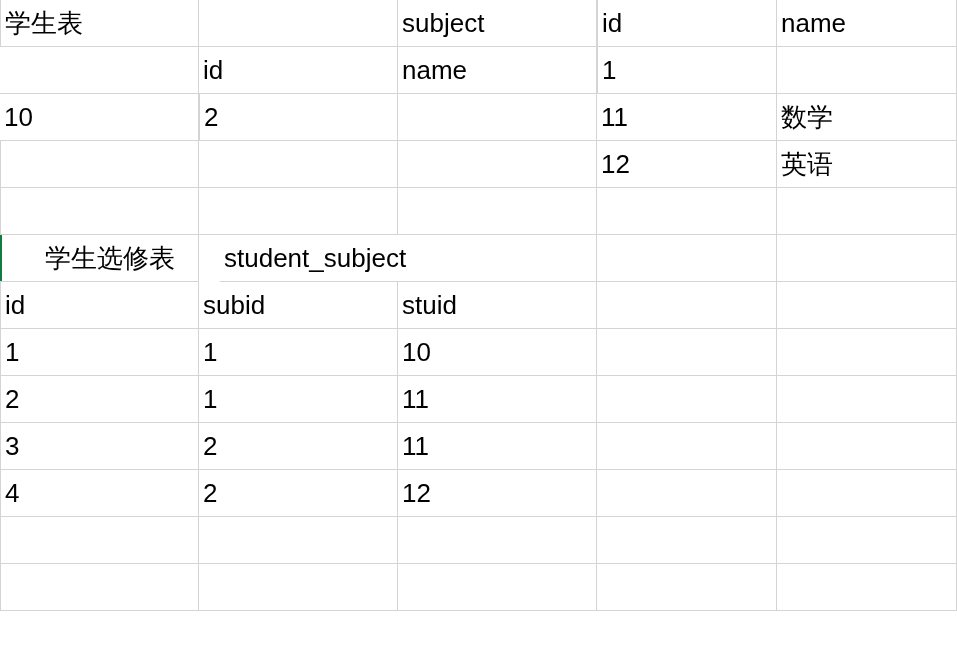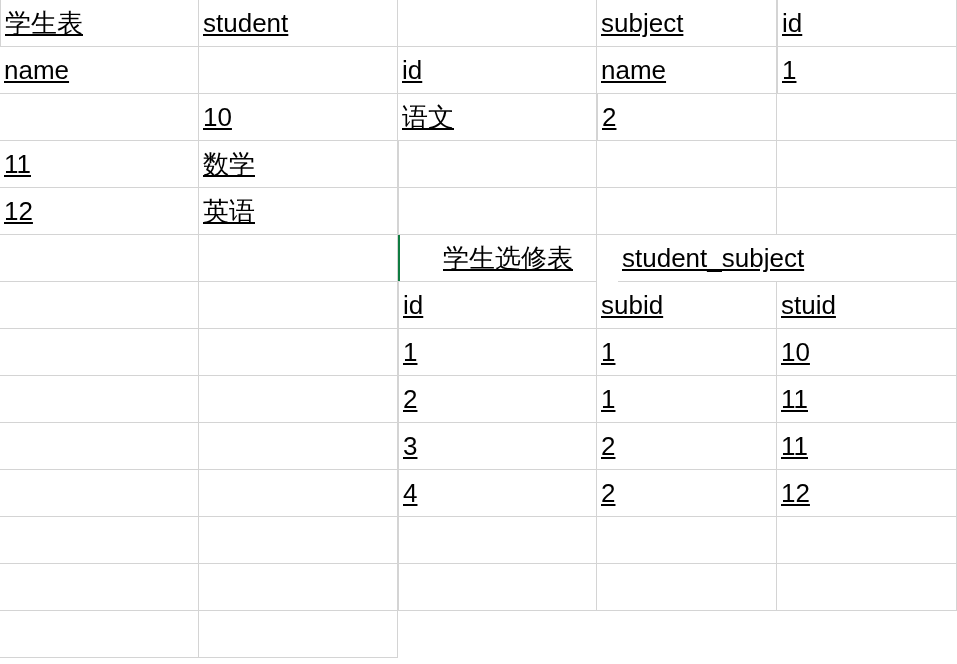--- a/index.html
+++ b/index.html
@@ -13,21 +13,20 @@
       background: #ffffff;
       color: #000000;
       width: 957px;
       height: 664px;
       overflow: hidden;
     }
     .spreadsheet {
       display: grid;
       grid-template-columns: 199px 199px 199px 180px 180px;
       grid-auto-rows: 47px;
-      text-decoration: underline;
     }
     .cell {
       border-right: 1px solid #d4d4d4;
       border-bottom: 1px solid #d4d4d4;
       padding-left: 4px;
       display: flex;
       align-items: center;
       white-space: nowrap;
       background: #ffffff;
     }
@@ -51,34 +50,32 @@
       grid-column: span 2;
       margin-left: 21px;
     }
   </style>
 </head>
 <body>
 
 <div class="spreadsheet">
 
   <div class="cell first-col">学生表</div>
-  <div class="cell">student</div>
   <div class="cell"></div>
   <div class="cell">subject</div>
 
   <div class="cell first-col">id</div>
   <div class="cell">name</div>
   <div class="cell"></div>
   <div class="cell">id</div>
   <div class="cell">name</div>
 
   <div class="cell first-col">1</div>
   <div class="cell"></div>
   <div class="cell">10</div>
-  <div class="cell">语文</div>
 
   <div class="cell first-col">2</div>
   <div class="cell"></div>
   <div class="cell">11</div>
   <div class="cell">数学</div>
 
   <div class="cell first-col"></div>
   <div class="cell"></div>
   <div class="cell"></div>
   <div class="cell">12</div>

